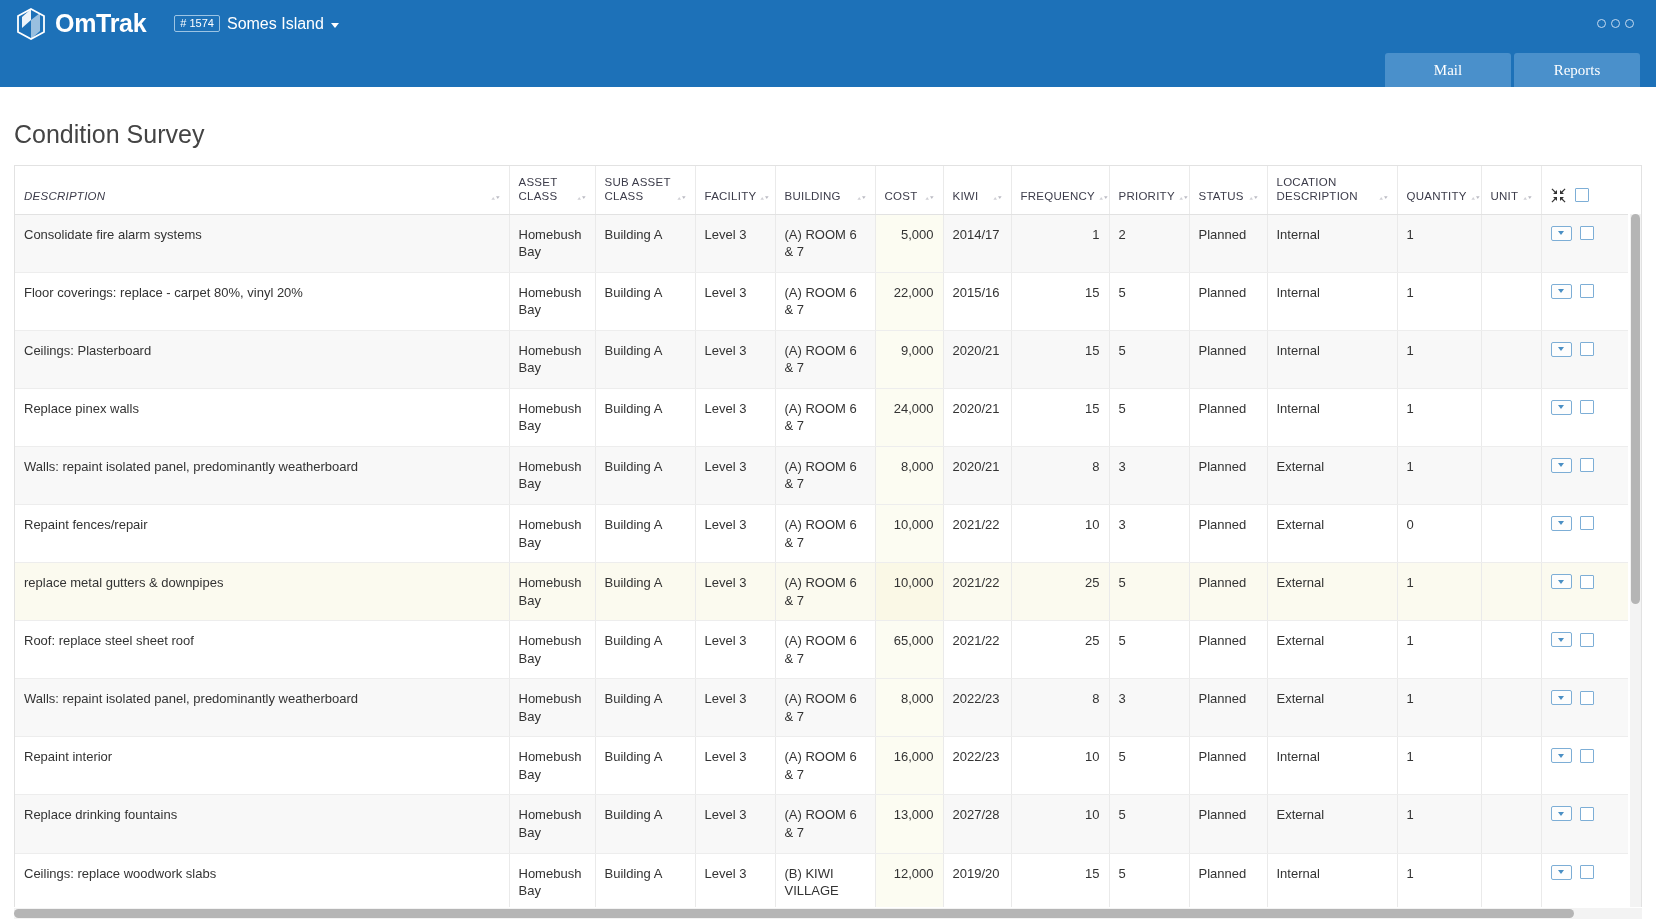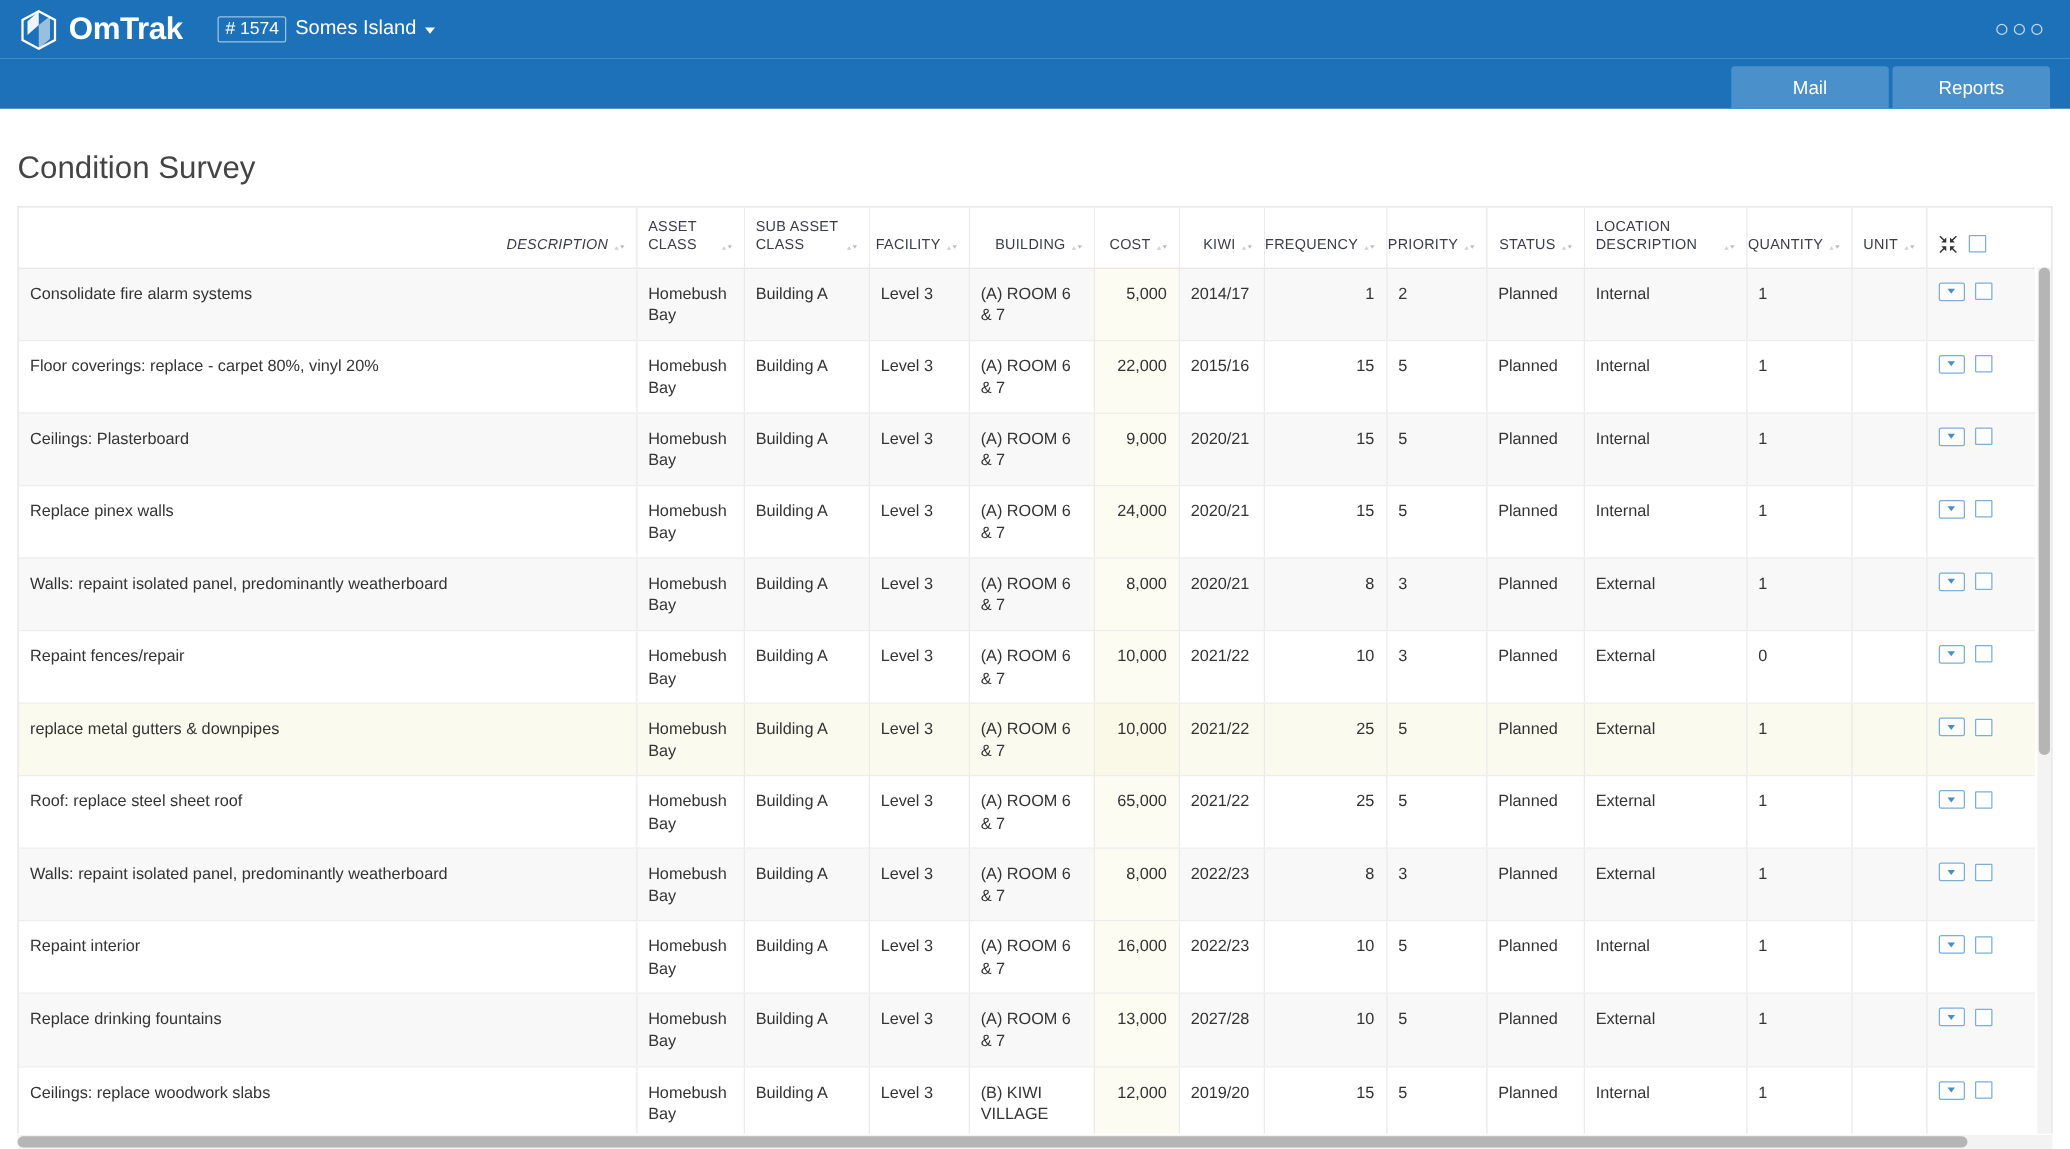--- a/index.html
+++ b/index.html
@@ -33,21 +33,21 @@
     display: flex; align-items: center; gap: 7px;
     margin-left: 28px;
     color: #ffffff;
     font-size: 16px;
     cursor: pointer;
   }
   .site-id {
     border: 1px solid #9cc4e4;
     border-radius: 2px;
     padding: 1px 5px 2px;
-    font-size: 14px;
+    font-size: 11px;
     line-height: 1.1;
     color: #ffffff;
   }
   .caret-down {
     width: 0; height: 0;
     border-left: 4.5px solid transparent;
     border-right: 4.5px solid transparent;
     border-top: 5px solid #ffffff;
     margin-top: 3px;
   }
@@ -65,21 +65,21 @@
   
   .navbar {
     height: 40px;
     background: #1d71b8;
     display: flex;
     align-items: flex-end;
     padding: 0 16px;
     position: relative;
   }
   .nav-left { display: flex; align-items: flex-end; gap: 3px; }
-  .nav-right { margin-left: auto; display: flex; align-items: flex-end; gap: 3px; }
+  .nav-right { margin-left: auto; display: flex; align-items: flex-end; gap: 3px; font-family: Liberation Serif, serif; }
   .tab {
     height: 34px;
     min-width: 126px;
     padding: 0 18px;
     background: #4a90cb;
     color: #ffffff;
     font-size: 15px;
     display: flex; align-items: center; justify-content: center;
     border-radius: 3px 3px 0 0;
     cursor: pointer;
@@ -174,21 +174,21 @@
     height: 48px;
     font-size: 11.5px;
     font-weight: normal;
     color: #3c3c4a;
     letter-spacing: 0.25px;
     text-align: left;
     background: #ffffff;
     position: relative;
   }
   table.grid th:first-child { border-left: none; font-style: italic; }
-  .th-in { display: flex; align-items: flex-end; justify-content: flex-end; gap: 4px; }
+  .th-in { display: flex; align-items: flex-end; justify-content: space-between; gap: 4px; }
   .th-label { line-height: 1.25; }
   .sort-ico { flex: none; width: 9px; height: 12px; opacity: .85; }
 
   table.grid td {
     border-left: 1px solid #eaeaea;
     border-bottom: 1px solid #ededed;
     vertical-align: top;
     padding: 11px 9px;
     font-size: 13px;
     color: #333333;

